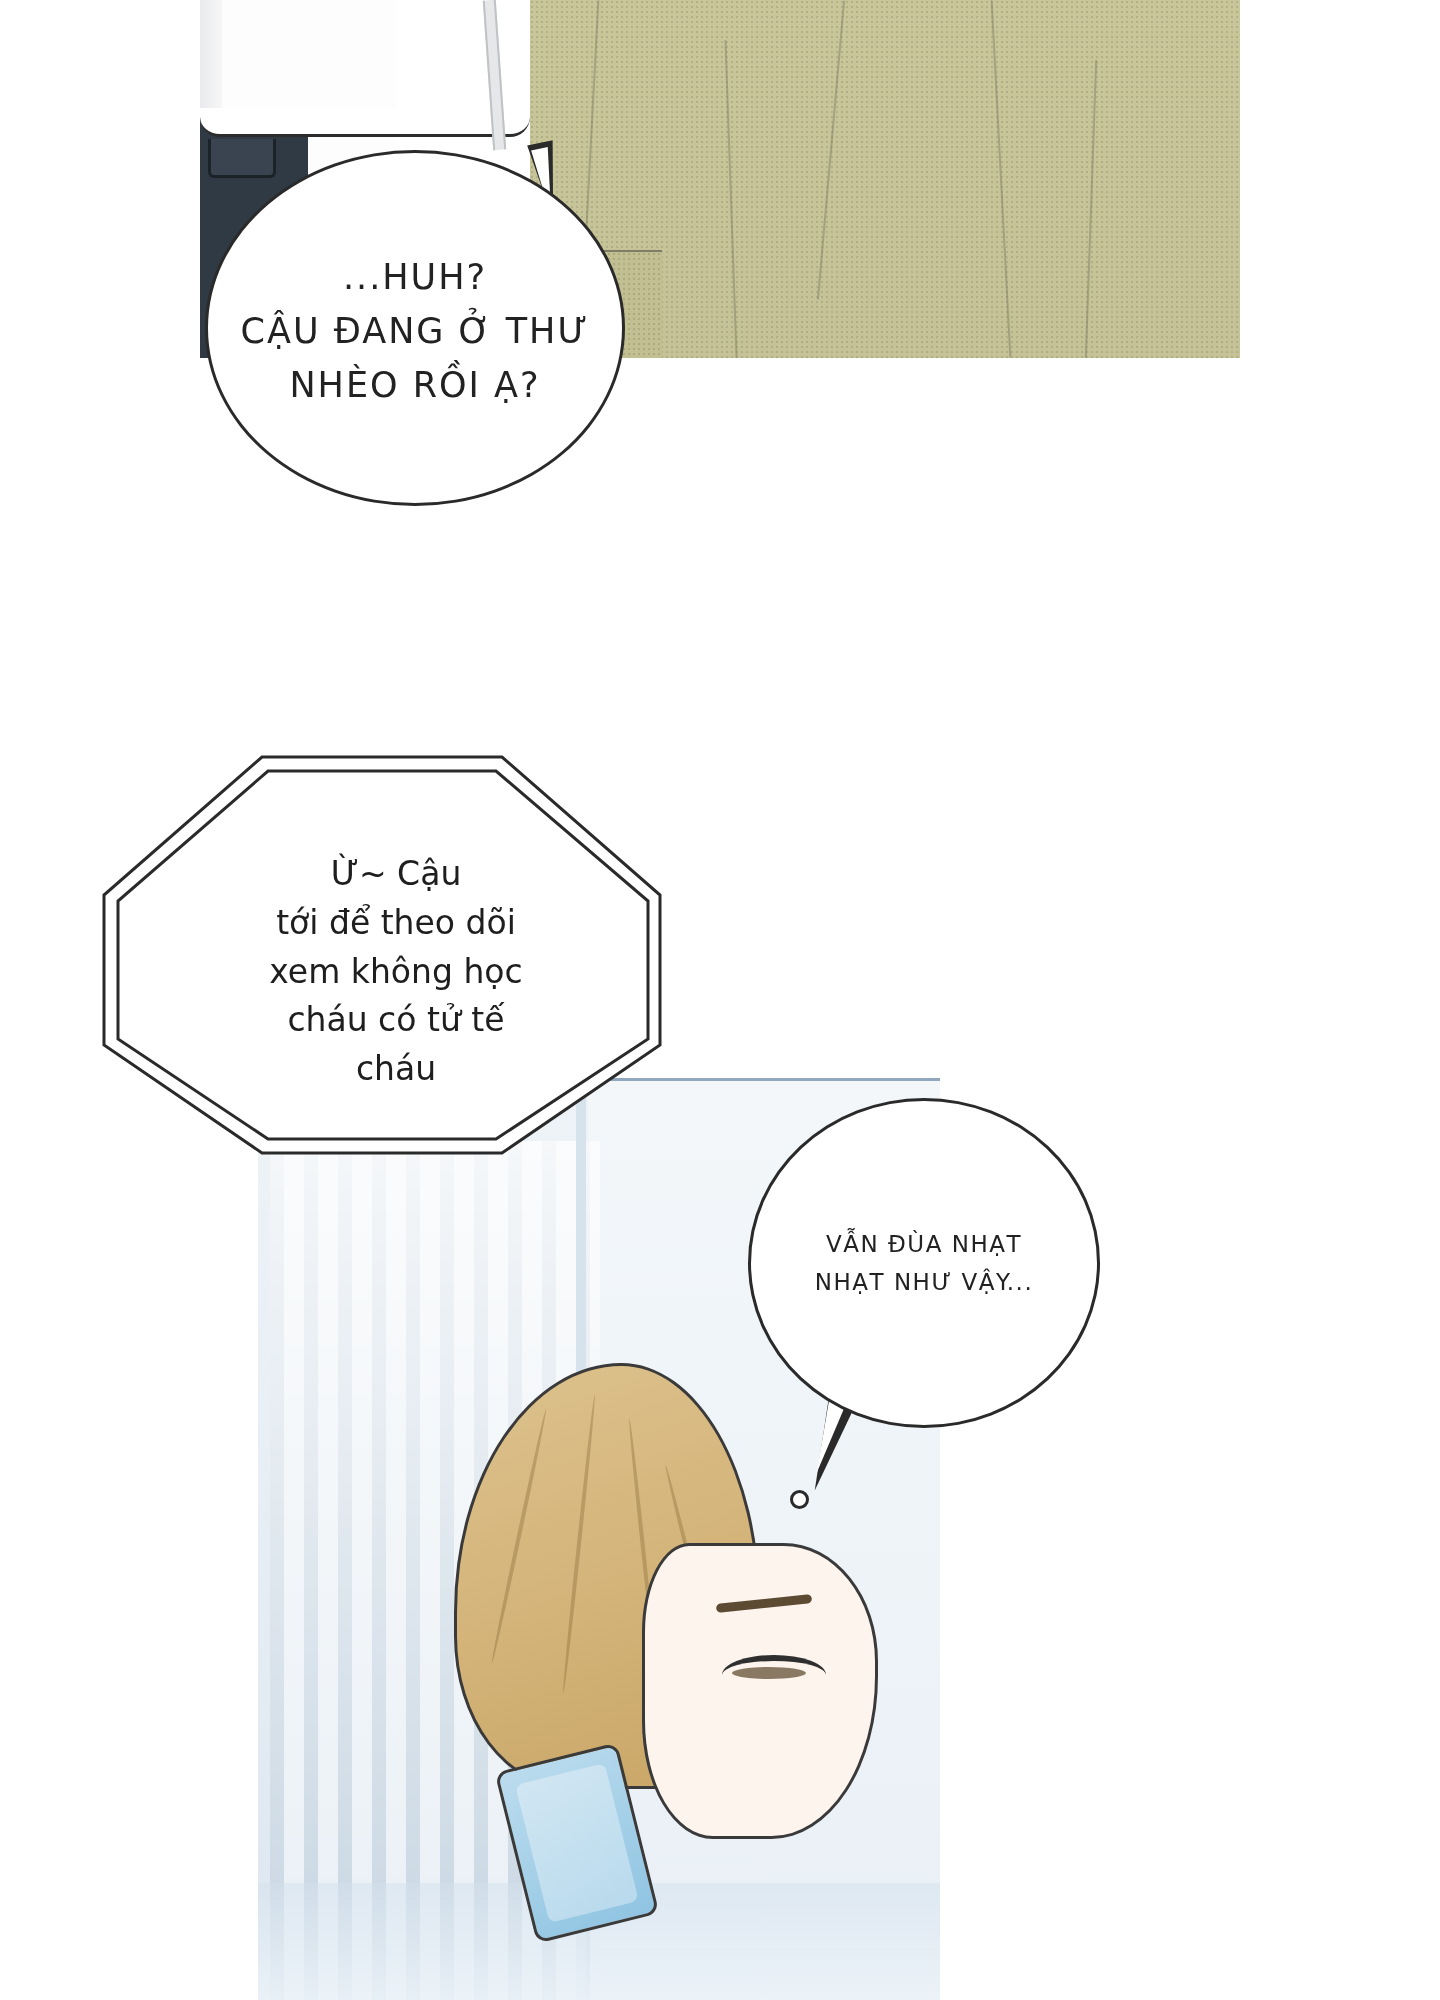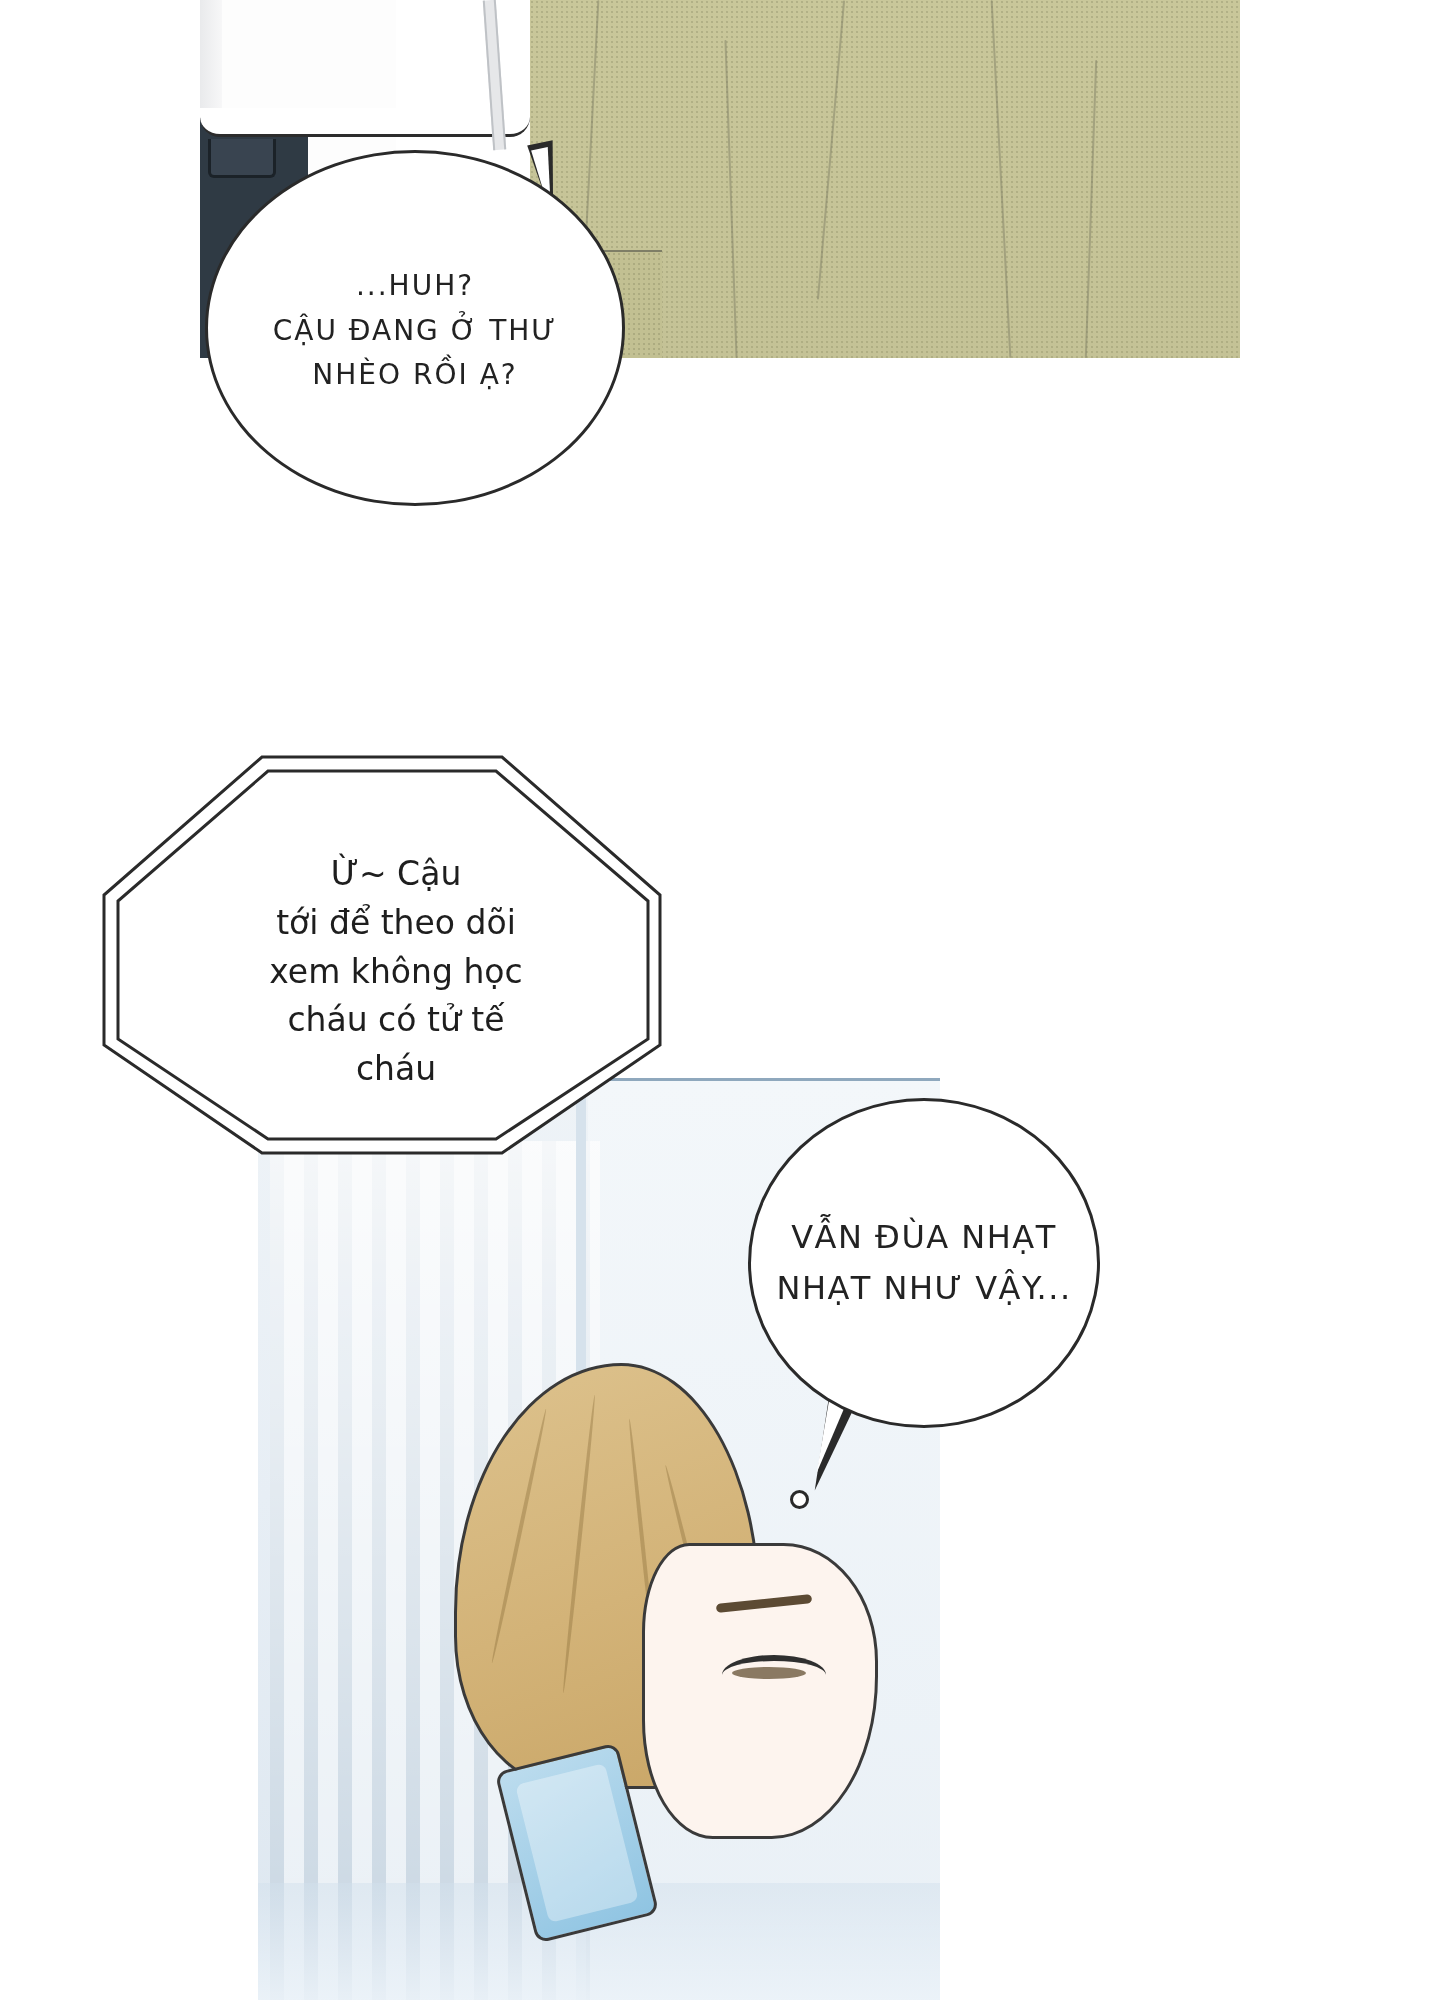--- a/index.html
+++ b/index.html
@@ -168,21 +168,21 @@
   }
   .bubble-1 .txt {
     position: absolute;
     inset: 0;
     display: flex;
     flex-direction: column;
     align-items: center;
     justify-content: center;
     gap: 6px;
     font-family: "DejaVu Sans", sans-serif;
-    font-size: 28px;
+    font-size: 35px;
     letter-spacing: 2px;
     color: #222;
     text-align: center;
     line-height: 1.38;
     padding-top: 6px;
     box-sizing: border-box;
   }
 
   
   .panel-bottom {
@@ -411,21 +411,21 @@
   }
   .bubble-2 .txt {
     position: absolute;
     inset: 0;
     display: flex;
     flex-direction: column;
     align-items: center;
     justify-content: center;
     gap: 6px;
     font-family: "DejaVu Sans", sans-serif;
-    font-size: 32px;
+    font-size: 23px;
     letter-spacing: 1.5px;
     color: #222;
     text-align: center;
     line-height: 1.4;
     box-sizing: border-box;
   }
 </style>
 </head>
 <body>
 

